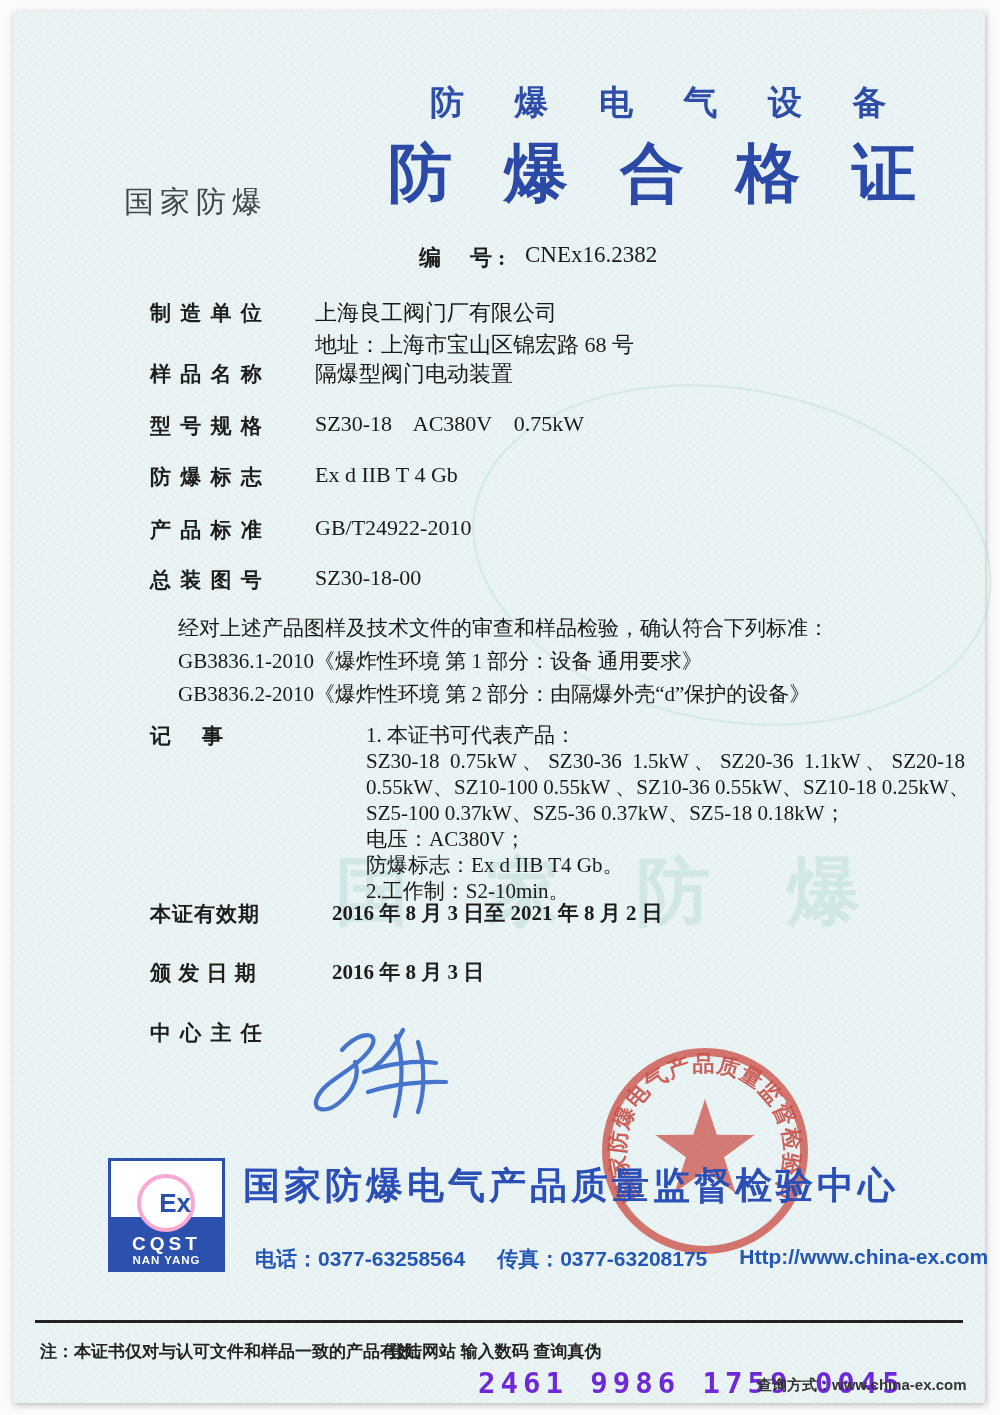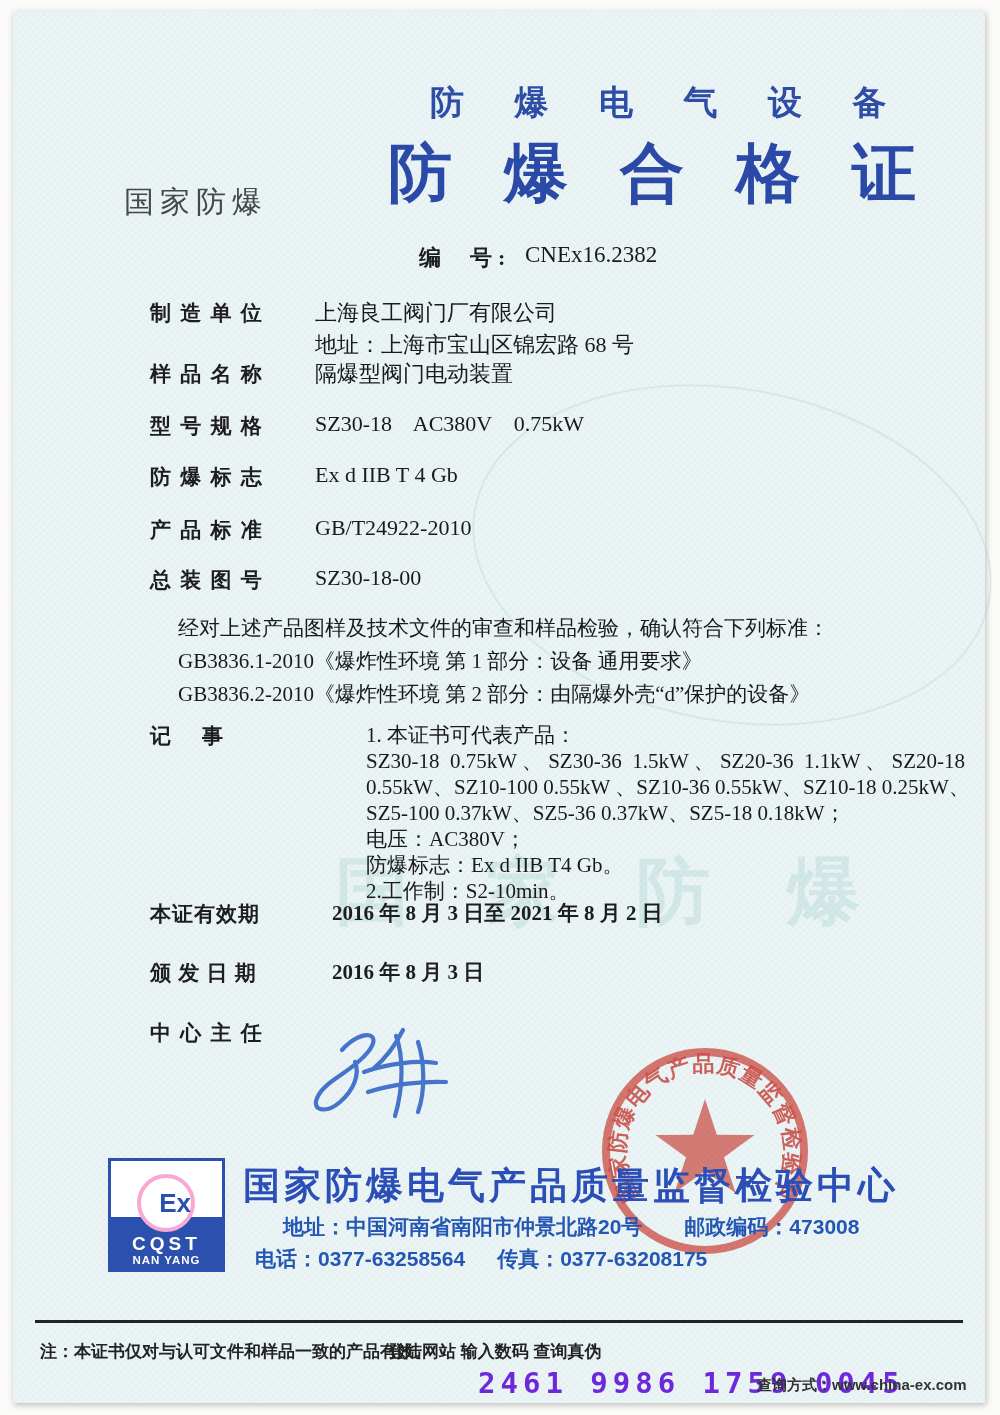--- a/index.html
+++ b/index.html
@@ -146,27 +146,24 @@
   <div class="abs" id="cqst">
     <div id="cqst-blue"></div>
     <div id="cqst-circle">
       <span id="cqst-ex">Ex</span>
     </div>
     <div id="cqst-name">CQST</div>
     <div id="cqst-city">NAN YANG</div>
   </div>
 
   <div class="abs" id="org-name">国家防爆电气产品质量监督检验中心</div>
-  <div class="abs" style="left:283px;top:1213px;display:flex;gap:42px;">
-    <span class="bluerow">地址：中国河南省南阳市仲景北路20号</span>
-    <span class="bluerow">邮政编码：473008</span>
-  </div>
   <div class="abs" style="left:255px;top:1245px;display:flex;gap:32px;text-align:right;">
     <span class="bluerow">电话：0377-63258564</span>
     <span class="bluerow">传真：0377-63208175</span>
+    <span class="bluerow">Http://www.china-ex.com</span>
   </div>
 
   <div class="abs" id="rule"></div>
   <div class="abs note" style="left:40px;top:1340px;">注：本证书仅对与认可文件和样品一致的产品有效。</div>
   <div class="abs note" style="left:388px;top:1340px;">登陆网站 输入数码 查询真伪</div>
   <div class="abs" id="code">2461 9986 1759 0045</div>
   <div class="abs" id="query">查询方式：www.china-ex.com</div>
 </div>
 
 </body></html>

